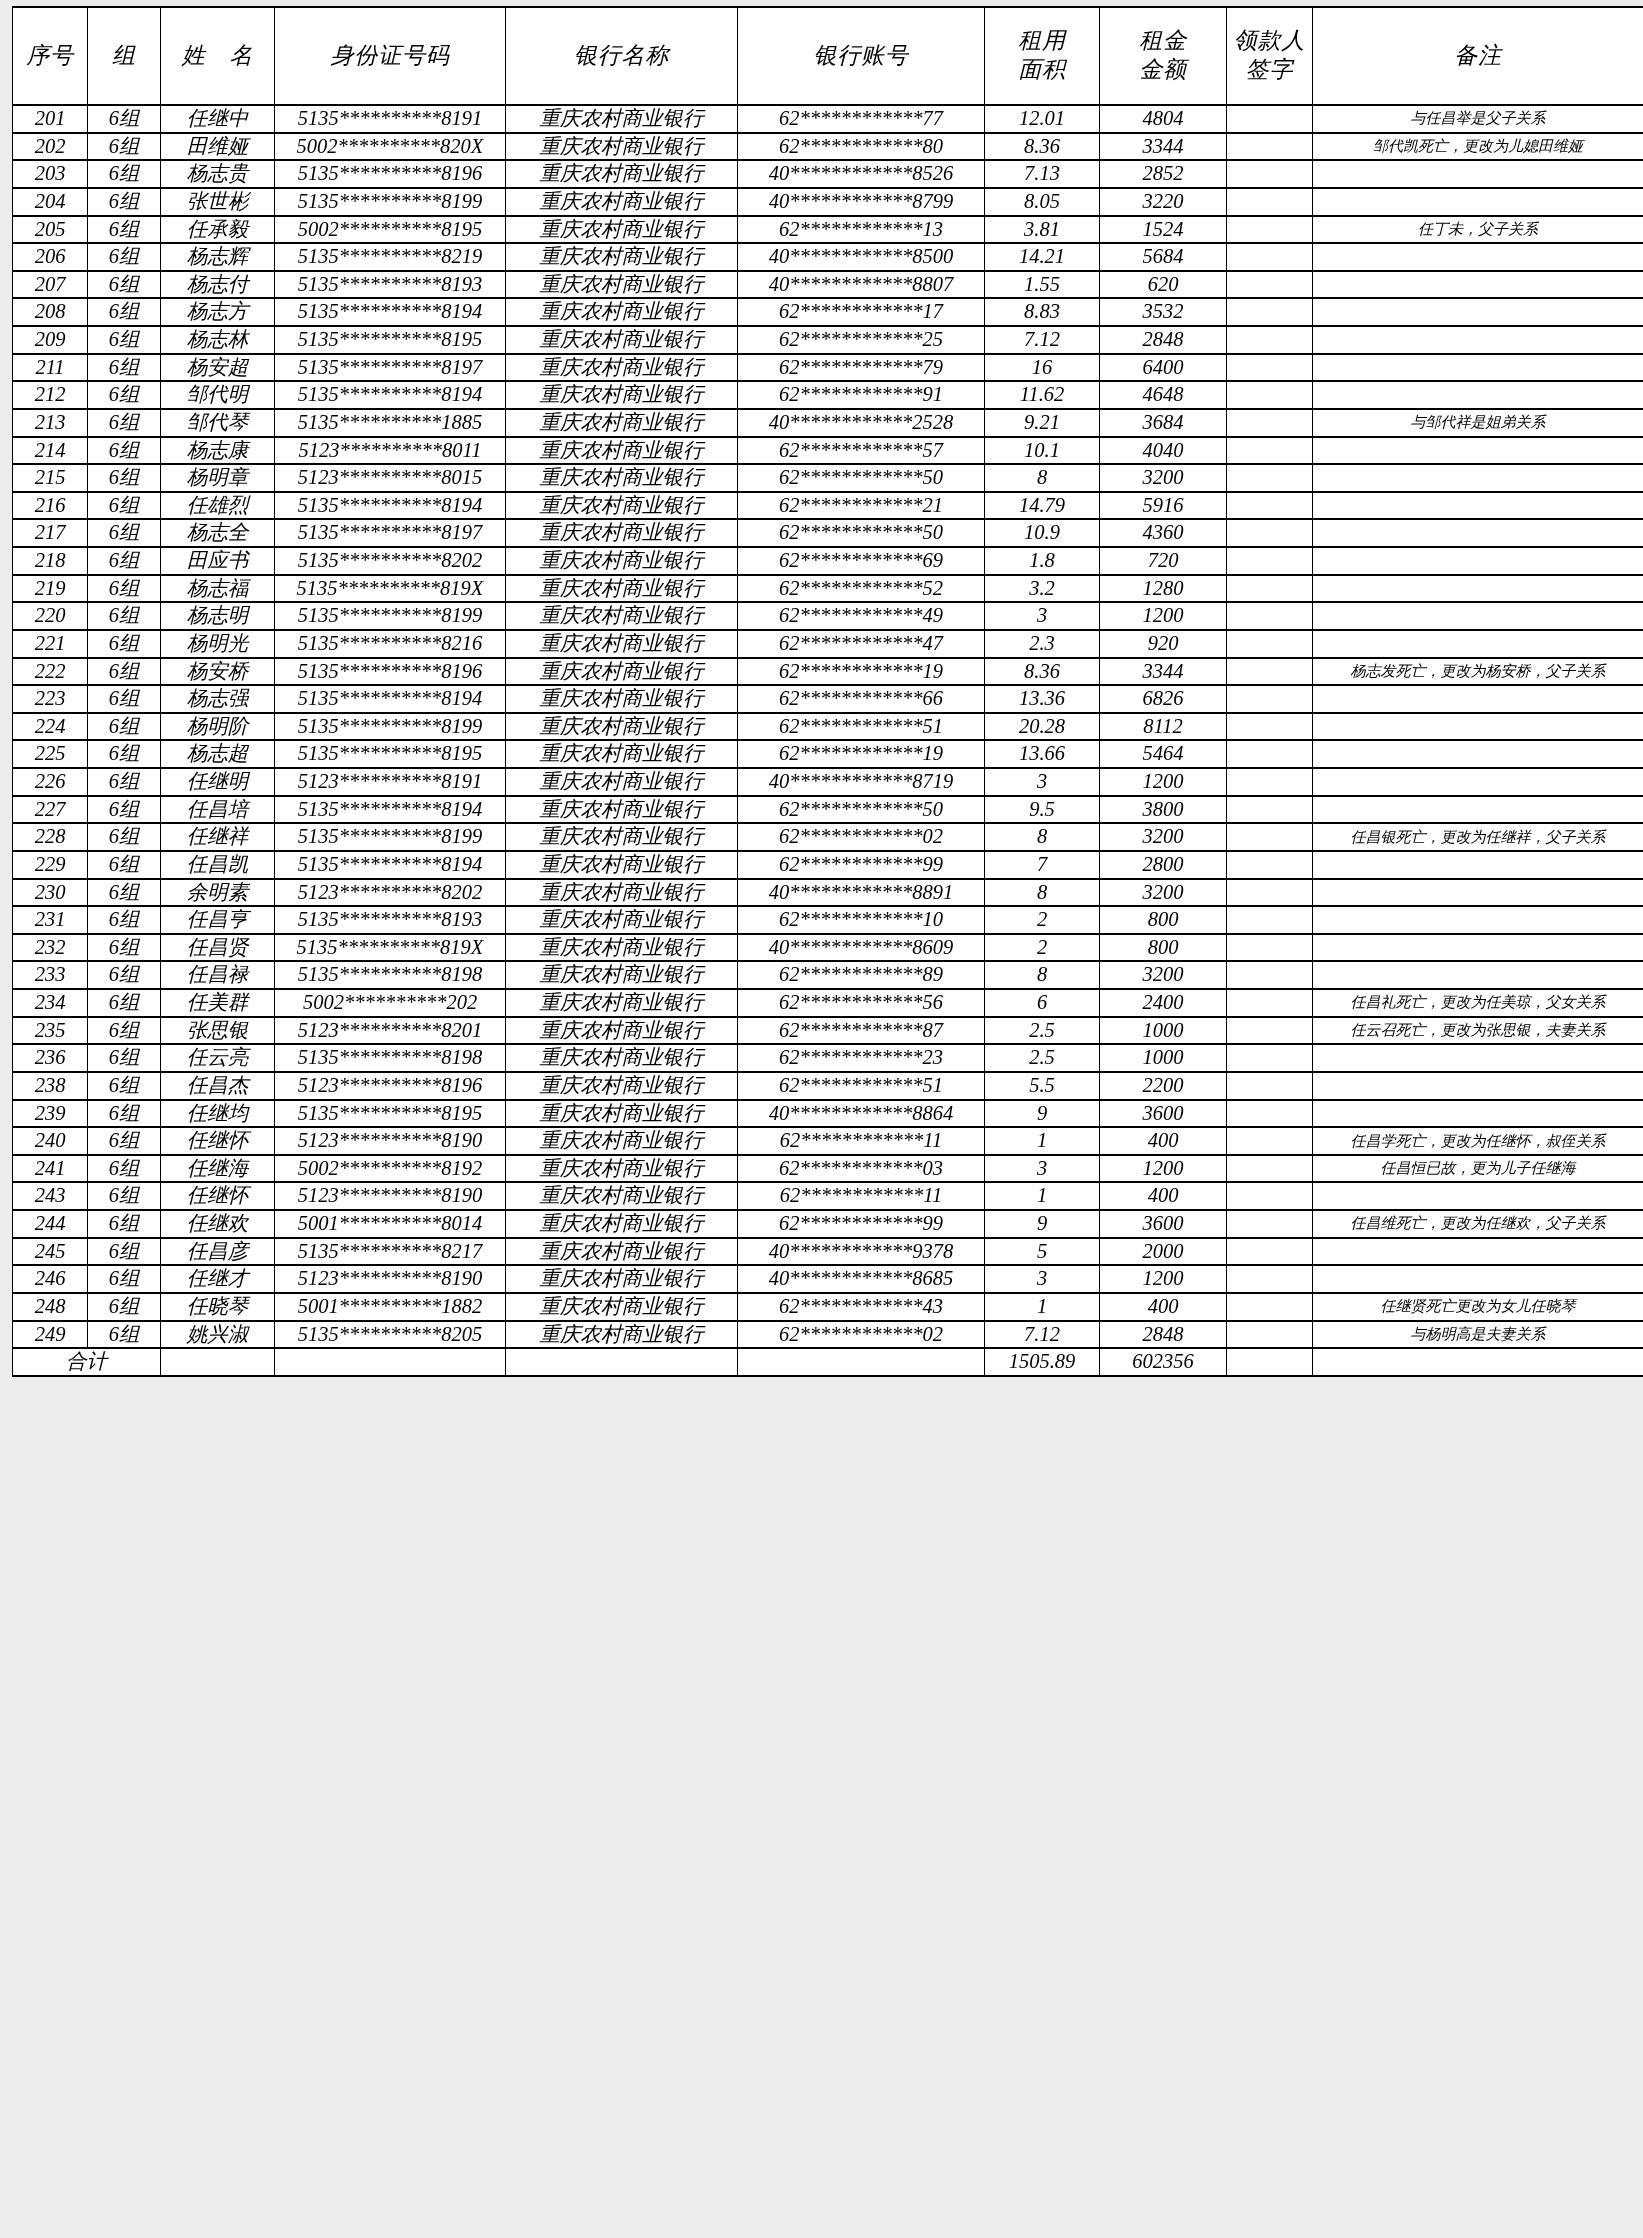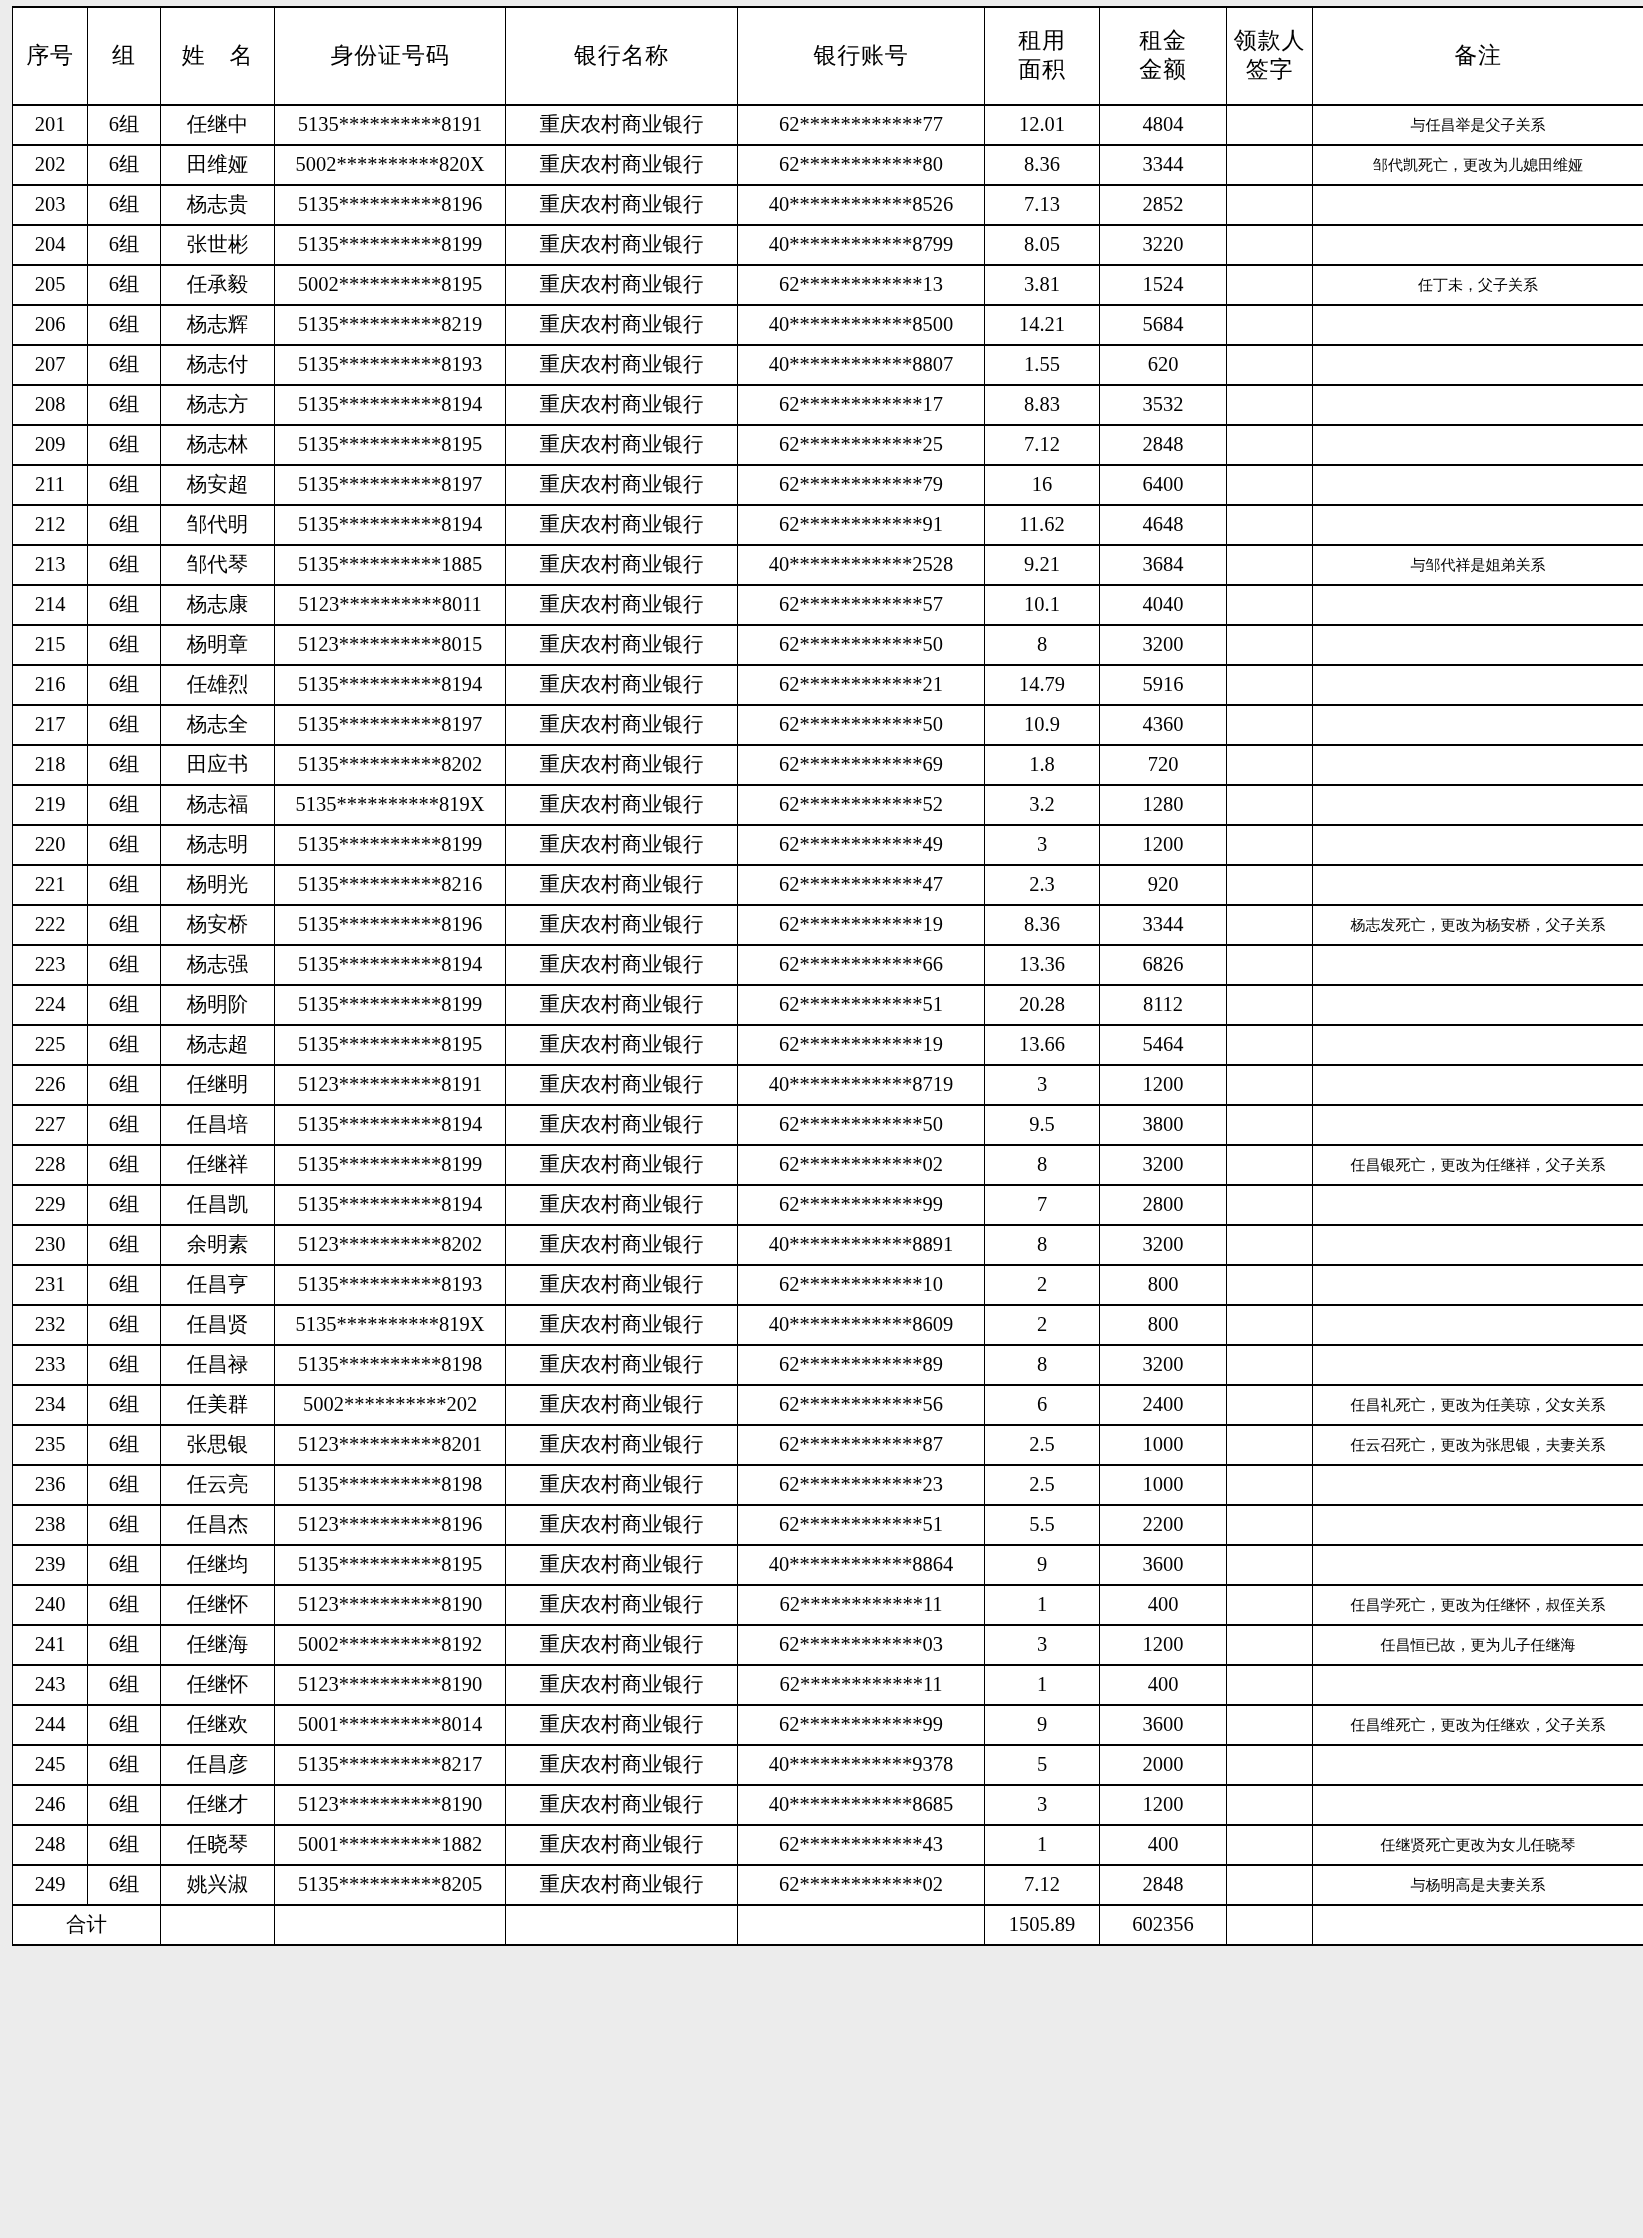--- a/index.html
+++ b/index.html
@@ -4,20 +4,21 @@
 <style>
   html,body{margin:0;padding:0;}
   body{
     width:1644px;height:2239px;
     background:#ececec;
     font-family:"Liberation Serif","DejaVu Serif",serif;
     color:#000;
   }
   .page{
     padding:6px 0 8px 12px;
+    font-style:italic;
   }
   table.payment{
     border-collapse:collapse;
     background:#ffffff;
     table-layout:fixed;
     width:1630px;
   }
   table.payment th, table.payment td{
     border-left:0.8px solid #000;
     border-right:0.8px solid #000;
@@ -30,21 +31,21 @@
     white-space:pre-line;
     line-height:1.25;
   }
   table.payment{border:1.5px solid #000;}
   thead tr{height:98px;}
   thead th{
     font-size:23px;
     font-weight:normal;
     letter-spacing:0.8px;
   }
-  tbody tr, tfoot tr{height:40px;}
+  tbody tr, tfoot tr{height:27px;}
   tbody td{font-size:20.5px;}
   td.remark{font-size:15px;}
   td.idnum, td.acct{font-size:20.5px; letter-spacing:0px;}
   tfoot td{font-size:20.5px;margin-top:12px;}
 </style>
 </head>
 <body>
 
 <div class="page">
   <table class="payment">

